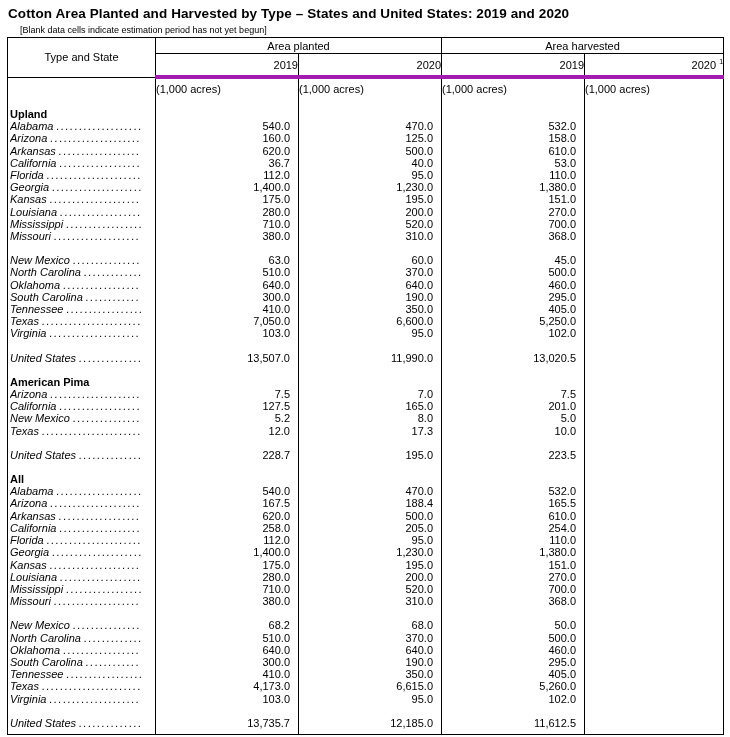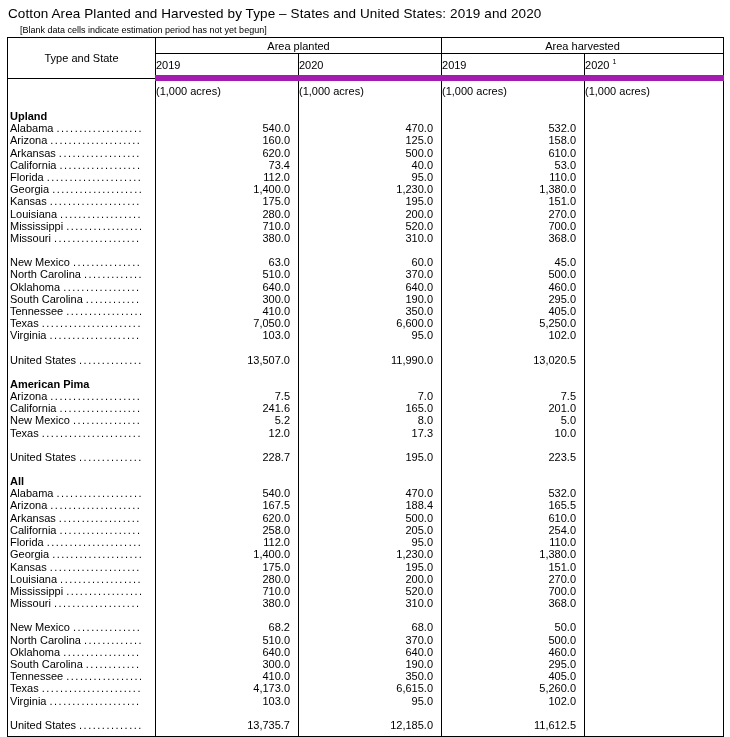--- a/index.html
+++ b/index.html
@@ -3,52 +3,52 @@
 <meta charset="utf-8">
 <style>
   html,body{margin:0;padding:0;background:#fff;}
   body{
     width:730px;height:737px;overflow:hidden;
     font-family:"Liberation Sans", sans-serif;color:#000;
     -webkit-font-smoothing:antialiased;
   }
   .page{padding:3px 7px 0 7px;}
   .title{
-    font-size:13.5px;font-weight:normal;margin:3px 0 4px 1px;letter-spacing:0.1px;
+    font-size:13.5px;font-weight:bold;margin:3px 0 4px 1px;letter-spacing:0.1px;
   }
   .note{font-size:9px;margin:0 0 2px 1px;padding-left:12px;}
   table.data{
     border-collapse:collapse;width:716px;table-layout:fixed;
     border:1px solid #000;
   }
   col.c-label{width:148px;}
   col.c-p19{width:143px;}
   col.c-p20{width:143px;}
   col.c-h19{width:143px;}
   col.c-h20{width:139px;}
   th{font-weight:normal;font-size:11px;padding:0;}
   .h1row th{height:15px;text-align:center;vertical-align:middle;}
   th.type-state{border-right:1px solid #000;border-bottom:1px solid #000;vertical-align:middle;}
   th.grp{border-bottom:1px solid #000;}
   th.grp.vr{border-right:1px solid #000;margin-top:29px;}
-  .h2row th{height:21px;text-align:left;vertical-align:middle;border-bottom:6px solid #a21caf;}
+  .h2row th{height:21px;text-align:right;vertical-align:middle;border-bottom:4px solid #a21caf;}
   .h2row th.vr{border-right:1px solid #000;}
   .h2row sup{font-size:7px;}
   .unitsrow th{height:25px;text-align:left;vertical-align:top;padding-top:4px;}
   .unitsrow th.vr{border-right:1px solid #000;}
   tbody td{
     font-size:11px;line-height:12.2px;height:12.2px;padding:0;
     border-right:1px solid #000;white-space:nowrap;overflow:hidden;vertical-align:bottom;
   }
   td.lbl{padding-left:2px;padding-right:14px;}
   td.num{text-align:right;padding-right:8px;}
   tr.sec td{font-weight:bold;}
   tr.spacer td{height:12px;line-height:12px;}
   tr.spacer.short td{height:5px;line-height:5px;}
-  .lblflex{display:flex;align-items:baseline;overflow:hidden;}
+  .lblflex{display:flex;align-items:baseline;overflow:hidden;font-style:italic;}
   .nm{white-space:nowrap;padding-right:3px;}
   .dots{flex:1;overflow:hidden;white-space:nowrap;}
   .dots::after{
     content:"..........................................................................................";
     letter-spacing:1.5px;font-size:11px;
   }
   .footnote{font-size:9.5px;margin:4px 0 0 1px;}
   .footnote sup{font-size:7px;}
 </style>
 </head>
@@ -131,21 +131,21 @@
           <td class="num">610.0</td>
           <td class="num"></td>
         </tr>
         <tr>
           <td class="lbl">
             <div class="lblflex">
               <span class="nm">California</span>
               <span class="dots"></span>
             </div>
           </td>
-          <td class="num">73.4</td>
+          <td class="num">36.7</td>
           <td class="num">40.0</td>
           <td class="num">53.0</td>
           <td class="num"></td>
         </tr>
         <tr>
           <td class="lbl">
             <div class="lblflex">
               <span class="nm">Florida</span>
               <span class="dots"></span>
             </div>
@@ -351,21 +351,21 @@
           <td class="num">7.5</td>
           <td class="num"></td>
         </tr>
         <tr>
           <td class="lbl">
             <div class="lblflex">
               <span class="nm">California</span>
               <span class="dots"></span>
             </div>
           </td>
-          <td class="num">241.6</td>
+          <td class="num">127.5</td>
           <td class="num">165.0</td>
           <td class="num">201.0</td>
           <td class="num"></td>
         </tr>
         <tr>
           <td class="lbl">
             <div class="lblflex">
               <span class="nm">New Mexico</span>
               <span class="dots"></span>
             </div>

